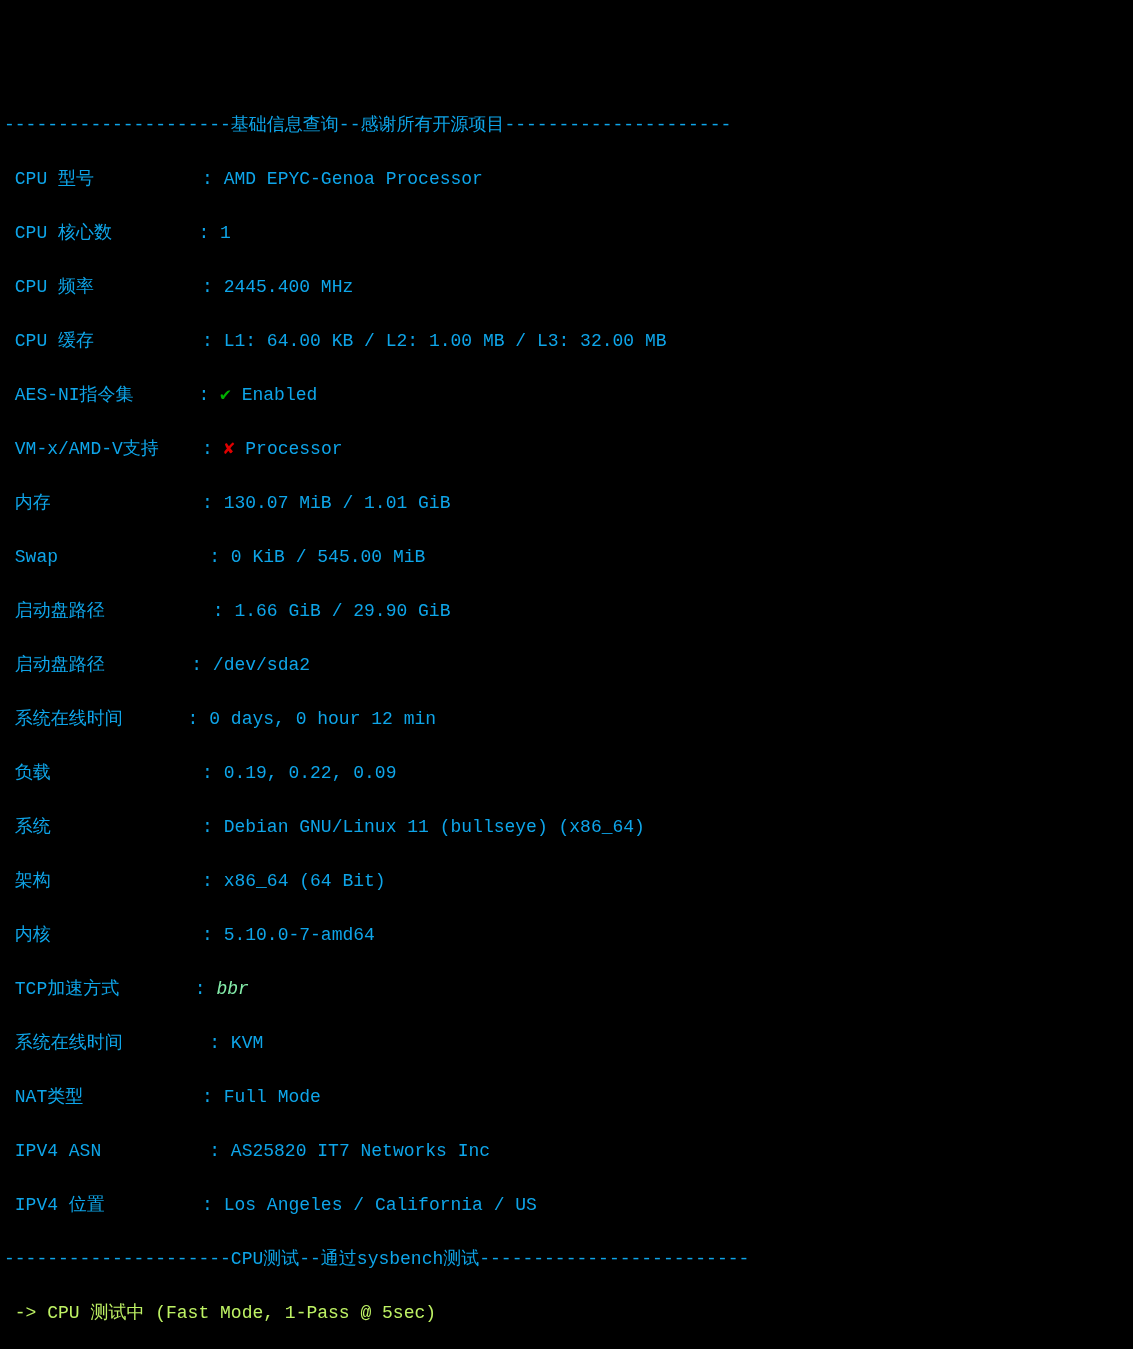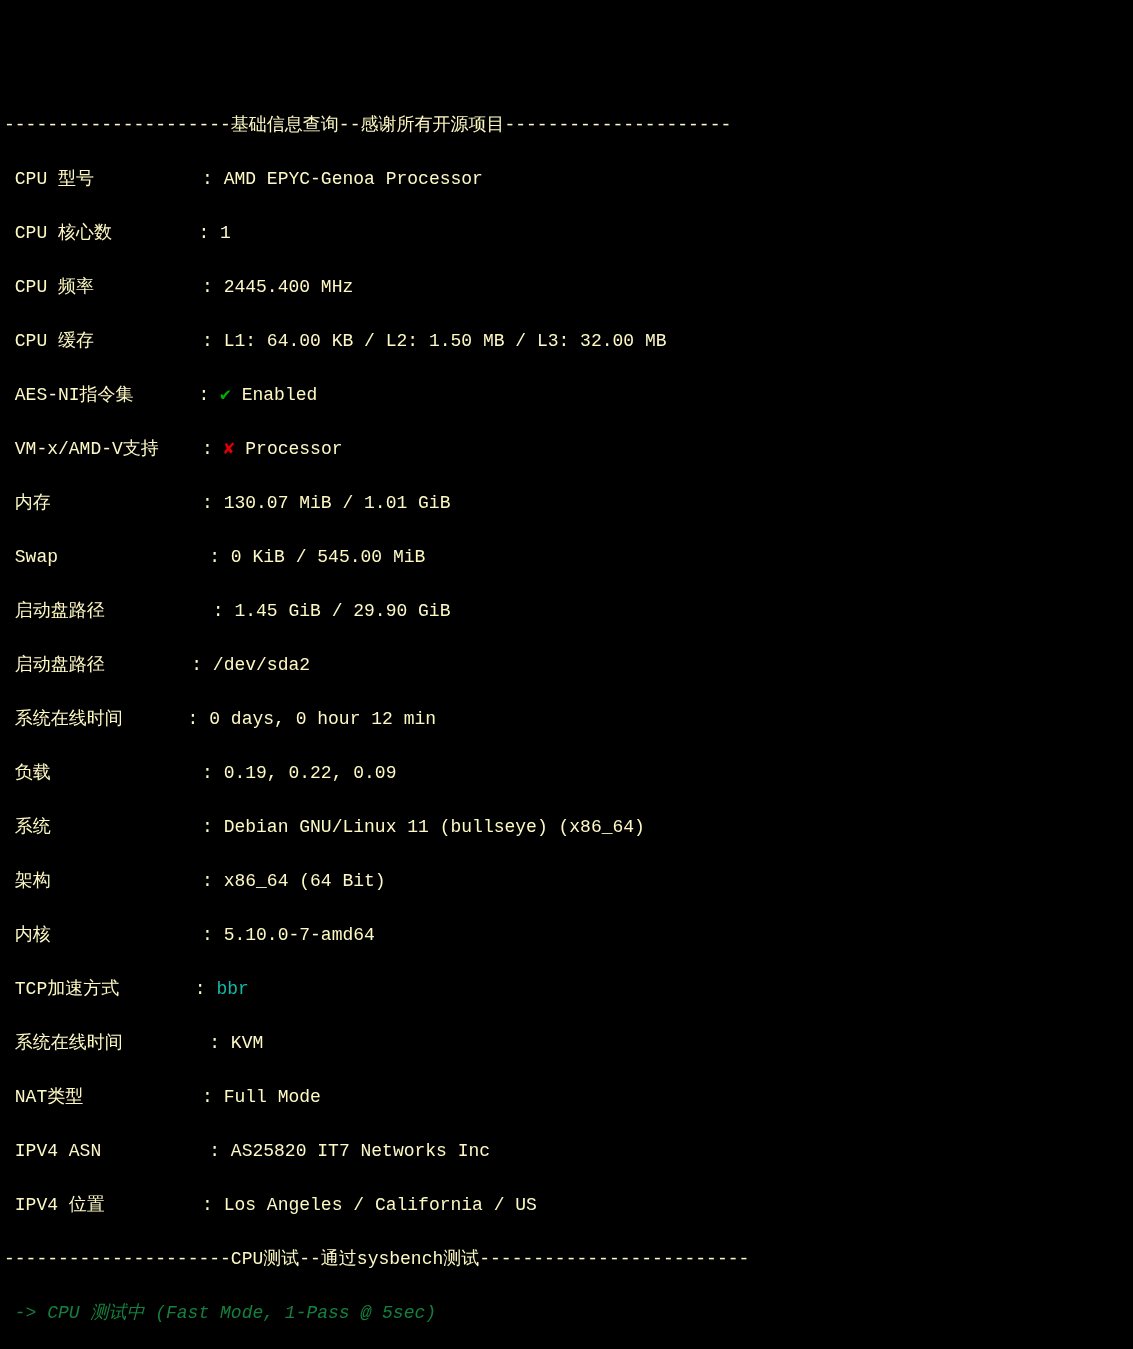--- a/index.html
+++ b/index.html
@@ -6,42 +6,42 @@
     body {
       background: #000;
       font-family: 'Courier New', Consolas, monospace;
       font-size: 18px;
       color: #fff;
       padding: 4px;
       line-height: 1.5;
       white-space: pre;
       width: 1133px;
     }
-    .cyan { color: #fef9c3; }
-    .white { color: #15803d; font-style: italic; }
-    .yellow { color: #14b8a6; }
+    .cyan { color: #0ea5e9; }
+    .white { color: #bef264; }
+    .yellow { color: #86efac; font-style: italic; }
     .green-check { color: #00b000; }
     .red-x { color: #e00000; }
     .line { display: block; }
   </style>
 </head>
 <body>
 
 
 
 <span class="line cyan">---------------------基础信息查询--感谢所有开源项目---------------------</span>
 <span class="line"><span class="cyan"> <span>CPU 型号</span>          : </span><span class="cyan">AMD EPYC-Genoa Processor</span></span>
 <span class="line"><span class="cyan"> <span>CPU 核心数</span>        : </span><span class="cyan">1</span></span>
 <span class="line"><span class="cyan"> <span>CPU 频率</span>          : </span><span class="cyan">2445.400 MHz</span></span>
-<span class="line"><span class="cyan"> <span>CPU 缓存</span>          : </span><span class="cyan">L1: 64.00 KB / L2: 1.50 MB / L3: 32.00 MB</span></span>
+<span class="line"><span class="cyan"> <span>CPU 缓存</span>          : </span><span class="cyan">L1: 64.00 KB / L2: 1.00 MB / L3: 32.00 MB</span></span>
 <span class="line"><span class="cyan"> <span>AES-NI指令集</span>      : </span><span class="green-check">✔</span><span class="cyan"> </span><span class="cyan">Enabled</span></span>
 <span class="line"><span class="cyan"> <span>VM-x/AMD-V支持</span>    : </span><span class="red-x">✘</span><span class="cyan"> </span><span class="cyan">Processor</span></span>
 <span class="line"><span class="cyan"> <span>内存</span>              : </span><span class="cyan">130.07 MiB / 1.01 GiB</span></span>
 <span class="line"><span class="cyan"> <span>Swap</span>              : </span><span class="cyan">0 KiB / 545.00 MiB</span></span>
-<span class="line"><span class="cyan"> <span>启动盘路径</span>          : </span><span class="cyan">1.45 GiB / 29.90 GiB</span></span>
+<span class="line"><span class="cyan"> <span>启动盘路径</span>          : </span><span class="cyan">1.66 GiB / 29.90 GiB</span></span>
 <span class="line"><span class="cyan"> <span>启动盘路径</span>        : </span><span class="cyan">/dev/sda2</span></span>
 <span class="line"><span class="cyan"> <span>系统在线时间</span>      : </span><span class="cyan">0 days, 0 hour 12 min</span></span>
 <span class="line"><span class="cyan"> <span>负载</span>              : </span><span class="cyan">0.19, 0.22, 0.09</span></span>
 <span class="line"><span class="cyan"> <span>系统</span>              : </span><span class="cyan">Debian GNU/Linux 11 (bullseye) (x86_64)</span></span>
 <span class="line"><span class="cyan"> <span>架构</span>              : </span><span class="cyan">x86_64 (64 Bit)</span></span>
 <span class="line"><span class="cyan"> <span>内核</span>              : </span><span class="cyan">5.10.0-7-amd64</span></span>
 <span class="line"><span class="cyan"> <span>TCP加速方式</span>       : </span><span class="yellow">bbr</span></span>
 <span class="line"><span class="cyan"> <span>系统在线时间</span>        : </span><span class="cyan">KVM</span></span>
 <span class="line"><span class="cyan"> <span>NAT类型</span>           : </span><span class="cyan">Full Mode</span></span>
 <span class="line"><span class="cyan"> <span>IPV4 ASN</span>          : </span><span class="cyan">AS25820 IT7 Networks Inc</span></span>

